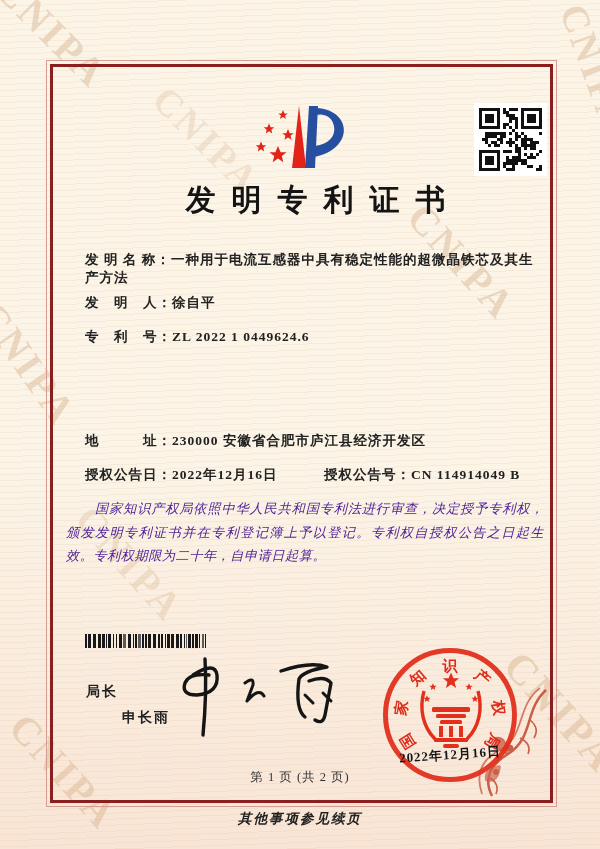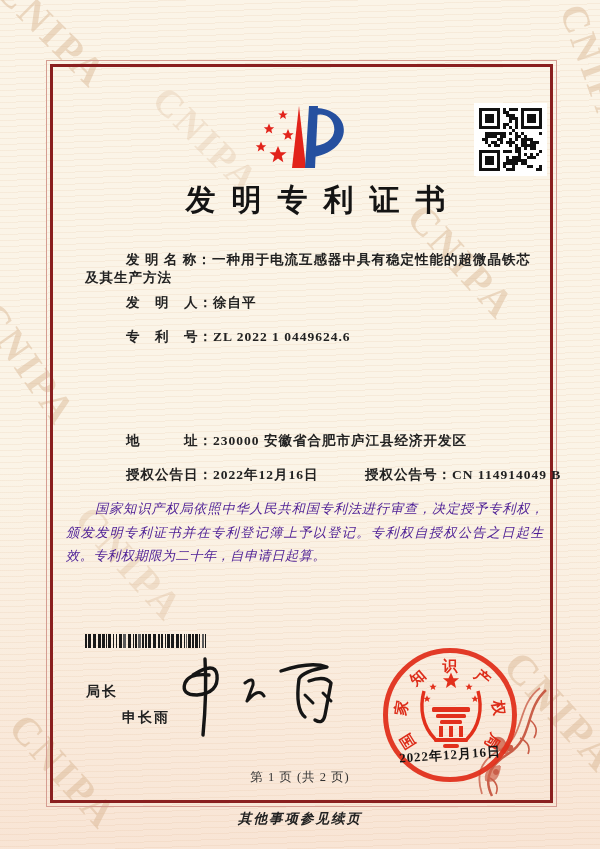--- a/index.html
+++ b/index.html
@@ -15,21 +15,21 @@
   .frame{position:absolute;left:50px;top:64px;width:497px;height:733px;z-index:2;
          border:3px solid #8a1f1f;}
   .frame::before{content:"";position:absolute;inset:-7px;border:1px solid #d59d92;pointer-events:none;}
   .abs{position:absolute;z-index:3;}
   .cert-no{left:78px;top:96px;font-size:13px;font-weight:600;letter-spacing:1.5px;color:#2b2b2b;}
   .logo{left:252px;top:100px;width:100px;height:72px;}
   .qr{left:474px;top:103px;width:73px;height:73px;background:#fff;padding:5px;box-sizing:border-box;}
   .title{left:0;right:0;top:180px;text-align:center;font-size:30px;font-weight:700;
          letter-spacing:16px;text-indent:16px;color:#141414;padding-left:31px;}
   .field{left:85px;right:56px;font-size:13.5px;font-weight:600;letter-spacing:1px;color:#222;white-space:nowrap;}
-  .field .lab{display:inline-block;min-width:86px;margin-left:41px;}
+  .field .lab{display:inline-block;min-width:86px;}
   .field .val1{display:inline-block;min-width:142px;}
   .field .lab2{margin-left:10px;}
   .paras{left:66px;top:497px;width:478px;font-size:13.2px;font-style:italic;font-weight:400;
          line-height:23.5px;letter-spacing:0.5px;text-align:justify;color:#4c1d95;}
   .paras p{margin:0;text-indent:2.2em;}
   .barcode{left:85px;top:634px;height:14px;font-size:0;}
   .barcode i{display:inline-block;height:14px;vertical-align:top;}
   .signer{left:86px;font-size:14px;font-weight:700;letter-spacing:2px;color:#222;text-align:center;}
   .sig{left:175px;top:653px;width:175px;height:88px;}
   .ornament{left:450px;top:686px;width:102px;height:112px;opacity:0.9;}

